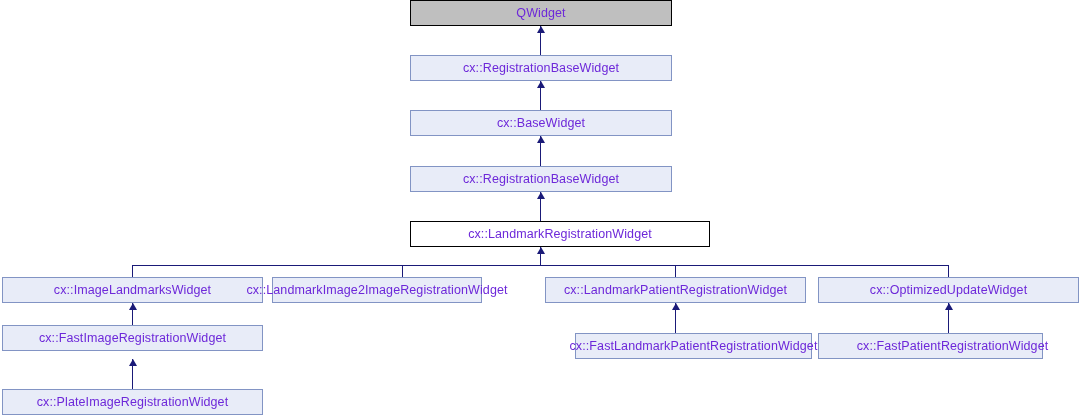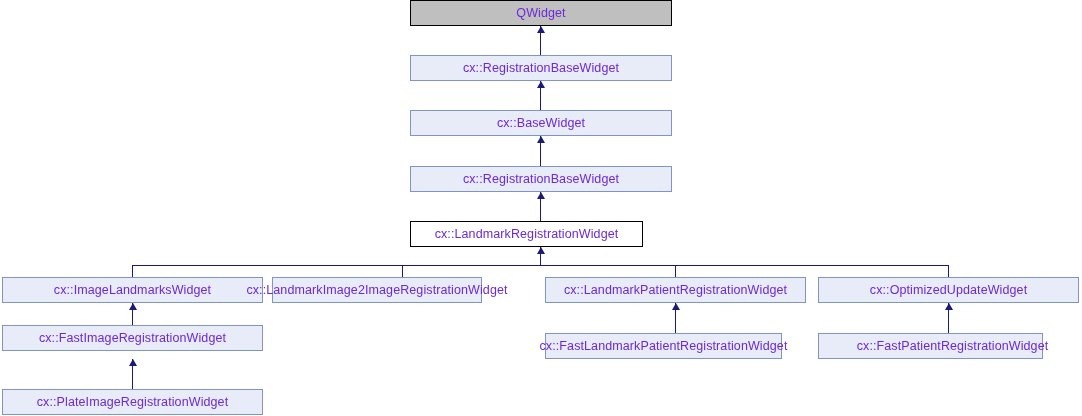--- a/index.html
+++ b/index.html
@@ -102,21 +102,21 @@
   </div>
 
   <div class="node inherit" style="left:410px; top:110px; width:262px;">
     <span>cx::BaseWidget</span>
   </div>
 
   <div class="node inherit" style="left:410px; top:166px; width:262px;">
     <span>cx::RegistrationBaseWidget</span>
   </div>
 
-  <div class="node focus" style="left:410px; top:221px; width:233px;">
+  <div class="node focus" style="left:410px; top:221px; width:300px;">
     <span>cx::LandmarkRegistrationWidget</span>
   </div>
 
   <div class="node inherit" style="left:2px; top:277px; width:261px;">
     <span>cx::ImageLandmarksWidget</span>
   </div>
 
   <div class="node inherit" style="left:272px; top:277px; width:210px;">
     <span>cx::LandmarkImage2ImageRegistrationWidget</span>
   </div>
@@ -126,21 +126,21 @@
   </div>
 
   <div class="node inherit" style="left:818px; top:277px; width:261px;">
     <span>cx::OptimizedUpdateWidget</span>
   </div>
 
   <div class="node inherit" style="left:2px; top:325px; width:261px;">
     <span>cx::FastImageRegistrationWidget</span>
   </div>
 
-  <div class="node inherit" style="left:545px; top:333px; width:237px;">
+  <div class="node inherit" style="left:575px; top:333px; width:237px;">
     <span>cx::FastLandmarkPatientRegistrationWidget</span>
   </div>
 
   <div class="node inherit" style="left:818px; top:333px; width:225px;padding-left:44px;">
     <span>cx::FastPatientRegistrationWidget</span>
   </div>
 
   <div class="node inherit" style="left:2px; top:389px; width:261px;">
     <span>cx::PlateImageRegistrationWidget</span>
   </div>

